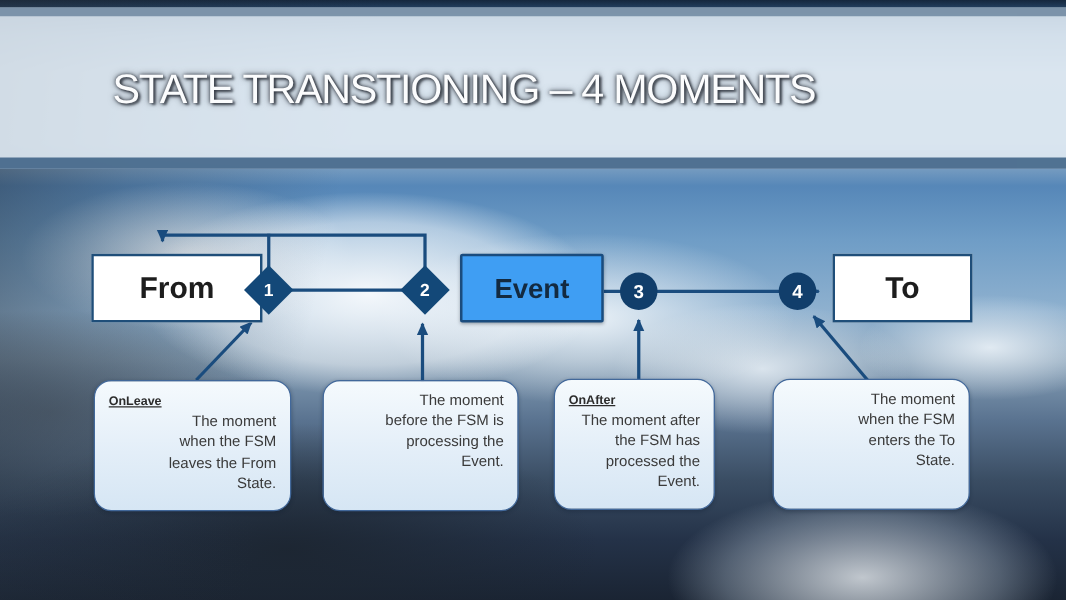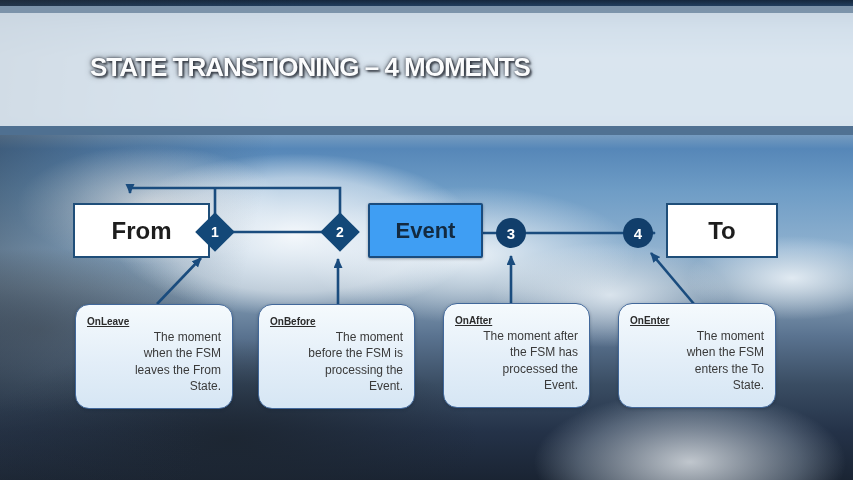--- a/index.html
+++ b/index.html
@@ -20,21 +20,21 @@
       linear-gradient(180deg,#15273d 0%,#2a4c72 2%,#718fac 6%,#a9bccd 12%,#a2b8cb 24%,#5687b8 31%,#6f9dc6 40%,#8fb1cf 52%,#87a1b8 60%,#5a7390 70%,#3a4d63 80%,#243248 90%,#1a2433 100%);
   }
   .title-band{
     position:absolute;left:0;top:6px;width:853px;height:129px;
     background:rgba(224,235,244,.88);
     border-top:7px solid rgba(110,135,160,.85);
     border-bottom:9px solid rgba(62,98,134,.88);
   }
   .slide-title{
     position:absolute;left:90px;top:52px;
-    font-size:26px;font-weight:bold;letter-spacing:-1px;
+    font-size:33px;font-weight:normal;letter-spacing:-1px;
     color:#fbfcfd;white-space:nowrap;
     text-shadow:0 0 3px rgba(35,40,50,.9),0 0 6px rgba(35,40,50,.55),2px 2px 2px rgba(25,30,40,.65);
   }
   svg.connectors{position:absolute;left:0;top:0;width:853px;height:480px;}
   svg.connectors path{fill:none;stroke:var(--line-color,#1a4c7e);stroke-width:2.6px;}
   .state-box{
     position:absolute;display:flex;align-items:center;justify-content:center;
     background:#ffffff;border:2.5px solid var(--state-border,#1f4e79);
     font-size:24px;font-weight:bold;color:#1d1d1d;
   }
@@ -114,36 +114,34 @@
 
   <div class="callout" style="left:75px;top:304px;width:158px;">
     <h4>OnLeave</h4>
     <p>The moment
 when the FSM
 leaves the From
 State.</p>
   </div>
 
   <div class="callout" style="left:258px;top:304px;width:157px;">
-    <h4>OnBefore</h4>
     <p>The moment
 before the FSM is
 processing the
 Event.</p>
   </div>
 
-  <div class="callout" style="left:443px;top:303px;width:147px;">
+  <div class="callout" style="left:443px;top:303px;width:129px;">
     <h4>OnAfter</h4>
     <p>The moment after
 the FSM has
 processed the
 Event.</p>
   </div>
 
   <div class="callout" style="left:618px;top:303px;width:158px;">
-    <h4>OnEnter</h4>
     <p>The moment
 when the FSM
 enters the To
 State.</p>
   </div>
 
 </div>
 
 </body></html>

